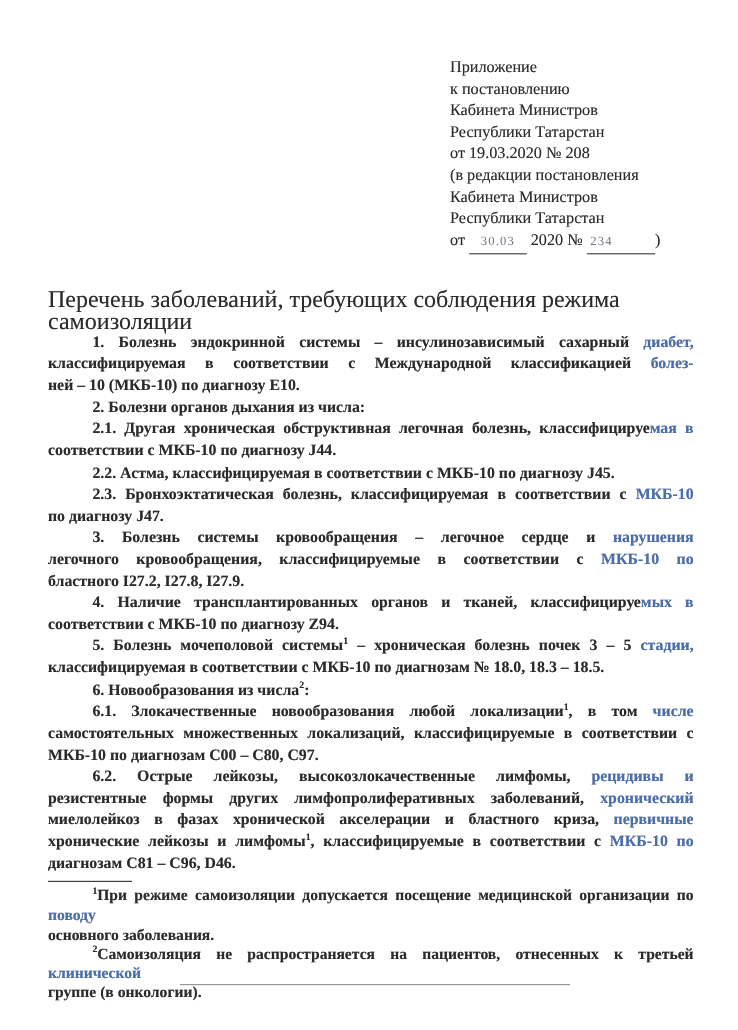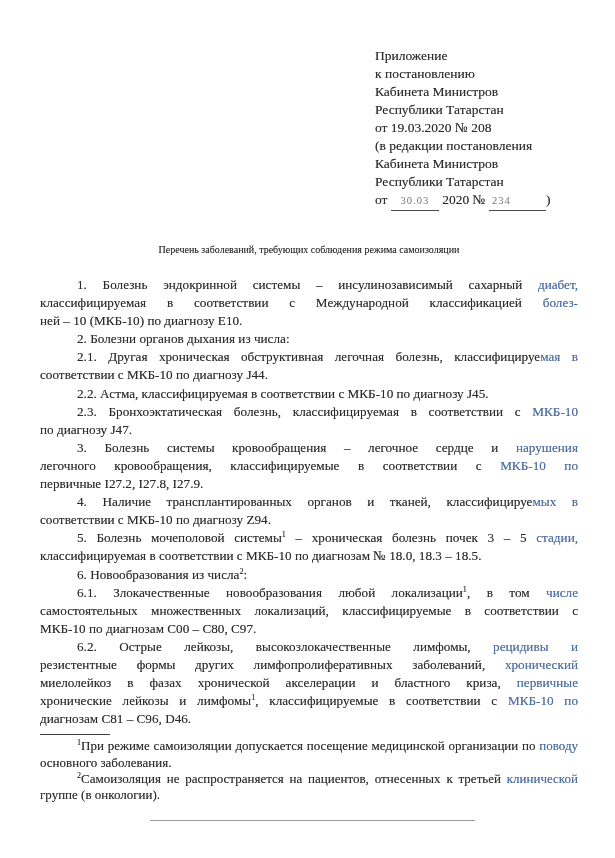--- a/index.html
+++ b/index.html
@@ -26,25 +26,25 @@
     font-size:10.5px; color:#6f7480;
     letter-spacing:1px;
     text-shadow:none;
     vertical-align:baseline;
     padding:0 2px;
   }
   .blank.b1 { min-width:44px; text-align:center; }
   .blank.b2 { min-width:52px; text-align:left; padding-left:3px; }
   .doc-title {
     position:absolute; left:40px; top:241px; width:538px;
-    text-align:center; font-size:10px; line-height:18px;
+    text-align:left; font-size:20px; line-height:18px;
   }
   .content {
     position:absolute; left:40px; top:276px; width:538px;
-    font-size:13.2px; line-height:18.1px;
+    font-size:13.2px; line-height:18.1px;font-weight:bold;
   }
   .para .line.just { text-align:justify; text-align-last:justify; }
   .para .line.last { text-align:left; }
   .para .line.first { text-indent:37px; }
   .blue { color:#4a6fae; }
   sup { font-size:0.62em; vertical-align:super; line-height:0; }
   .footsep {
     width:70px; border-top:1.2px solid #3f3f3f;
     margin:6px 0 3px 0; height:0;
   }
@@ -95,21 +95,21 @@
         <div class="para">
           <div class="line first last"><span>2.2. Астма, классифицируемая в соответствии с МКБ-10 по диагнозу J45.</span></div>
         </div>
         <div class="para">
           <div class="line first just"><span>2.3. Бронхоэктатическая болезнь, классифицируемая в соответствии с </span><span class="blue">МКБ-10</span></div>
           <div class="line last"><span>по диагнозу J47.</span></div>
         </div>
         <div class="para">
           <div class="line first just"><span>3. Болезнь системы кровообращения – легочное сердце и </span><span class="blue">нарушения</span></div>
           <div class="line just"><span>легочного кровообращения, классифицируемые в соответствии с </span><span class="blue">МКБ-10 по</span></div>
-          <div class="line last"><span>первичные I27.2, I27.8, I27.9.</span></div>
+          <div class="line last"><span>бластного I27.2, I27.8, I27.9.</span></div>
         </div>
         <div class="para">
           <div class="line first just"><span>4. Наличие трансплантированных органов и тканей, классифицируе</span><span class="blue">мых в</span></div>
           <div class="line last"><span>соответствии с МКБ-10 по диагнозу Z94.</span></div>
         </div>
         <div class="para">
           <div class="line first just"><span>5. Болезнь мочеполовой системы</span><sup>1</sup><span> – хроническая болезнь почек 3 – 5 </span><span class="blue">стадии,</span></div>
           <div class="line last"><span>классифицируемая в соответствии с МКБ-10 по диагнозам № 18.0, 18.3 – 18.5.</span></div>
         </div>
         <div class="para">

